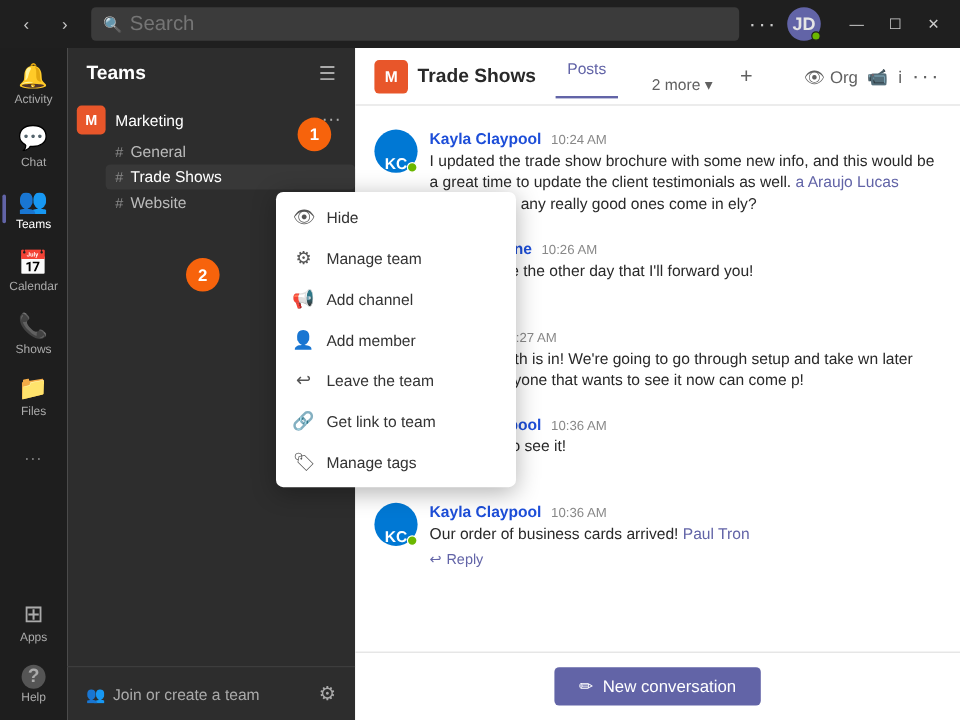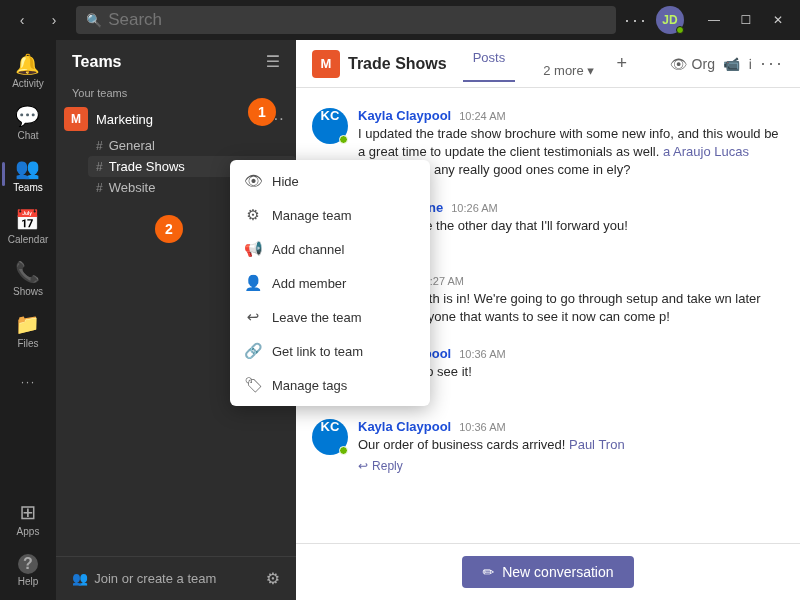--- a/index.html
+++ b/index.html
@@ -41,21 +41,21 @@
       background: transparent; border: none; outline: none;
       color: #ccc; font-size: 17px; flex: 1;
     }
     .title-bar-right { display: flex; align-items: center; gap: 8px; }
     .dots-btn { color: #ccc; font-size: 18px; cursor: pointer; letter-spacing: 2px; }
     .avatar-circle {
       width: 28px; height: 28px;
       border-radius: 50%;
       background: #6264a7;
       display: flex; align-items: center; justify-content: center;
-      color: #bef264; font-size: 12px; font-weight: 600;
+      color: #e5e5e5; font-size: 15px; font-weight: 600;
       position: relative; cursor: pointer;
     }
     .avatar-online {
       position: absolute; bottom: 0; right: 0;
       width: 8px; height: 8px; border-radius: 50%;
       background: #6bb700; border: 1.5px solid #1f1f1f;
     }
     .window-controls { display: flex; gap: 4px; margin-left: 8px; }
     .wc-btn {
       width: 28px; height: 28px;
@@ -252,21 +252,21 @@
     }
     .msg-group {
       display: flex; gap: 10px;
       padding: 8px 0;
     }
     .msg-avatar {
       width: 36px; height: 36px;
       border-radius: 50%;
       background: #6264a7;
       flex-shrink: 0;
-      display: flex; align-items: flex-start; justify-content: center;
+      display: flex; align-items: flex-end; justify-content: center;
       color: white; font-size: 13px; font-weight: 600;
       position: relative;
     }
     .msg-avatar.kc { background: #0078d4; }
     .msg-avatar.lb { background: #498205; }
     .msg-avatar.aa { background: #ca5010; }
     .msg-avatar-online {
       position: absolute; bottom: 0; right: 0;
       width: 9px; height: 9px; border-radius: 50%;
       background: #6bb700; border: 1.5px solid white;
@@ -366,21 +366,20 @@
       <span class="rail-icon" style="font-size:16px; font-weight:700; background:#555; width:20px;height:20px;border-radius:50%;display:flex;align-items:center;justify-content:center;">?</span>
       <span class="rail-label">Help</span>
     </div>
   </div>
 
   <div class="sidebar">
     <div class="sidebar-header">
       <span class="sidebar-title">Teams</span>
       <span class="sidebar-filter-btn">☰</span>
     </div>
-    <div class="sidebar-section-label">Your teams</div>
 
     <div class="team-group">
       <div class="team-header">
         <div class="team-initial">M</div>
         <span class="team-name">Marketing</span>
         <span class="team-more-btn">···</span>
       </div>
       <div class="channel-list">
         <div class="channel-item">
           <span class="channel-hash">#</span>

